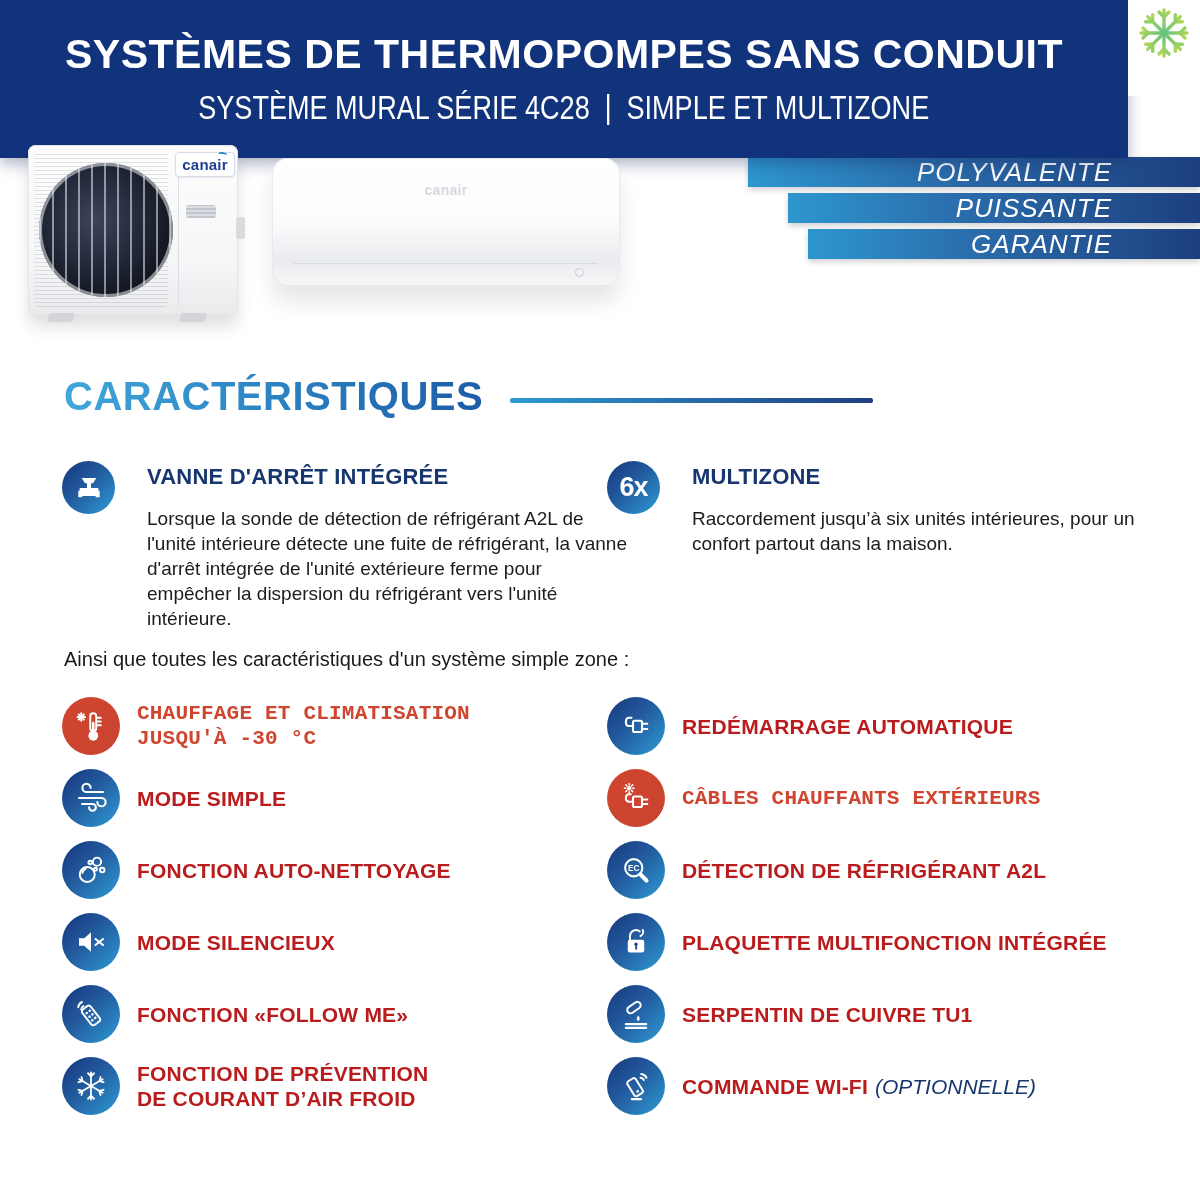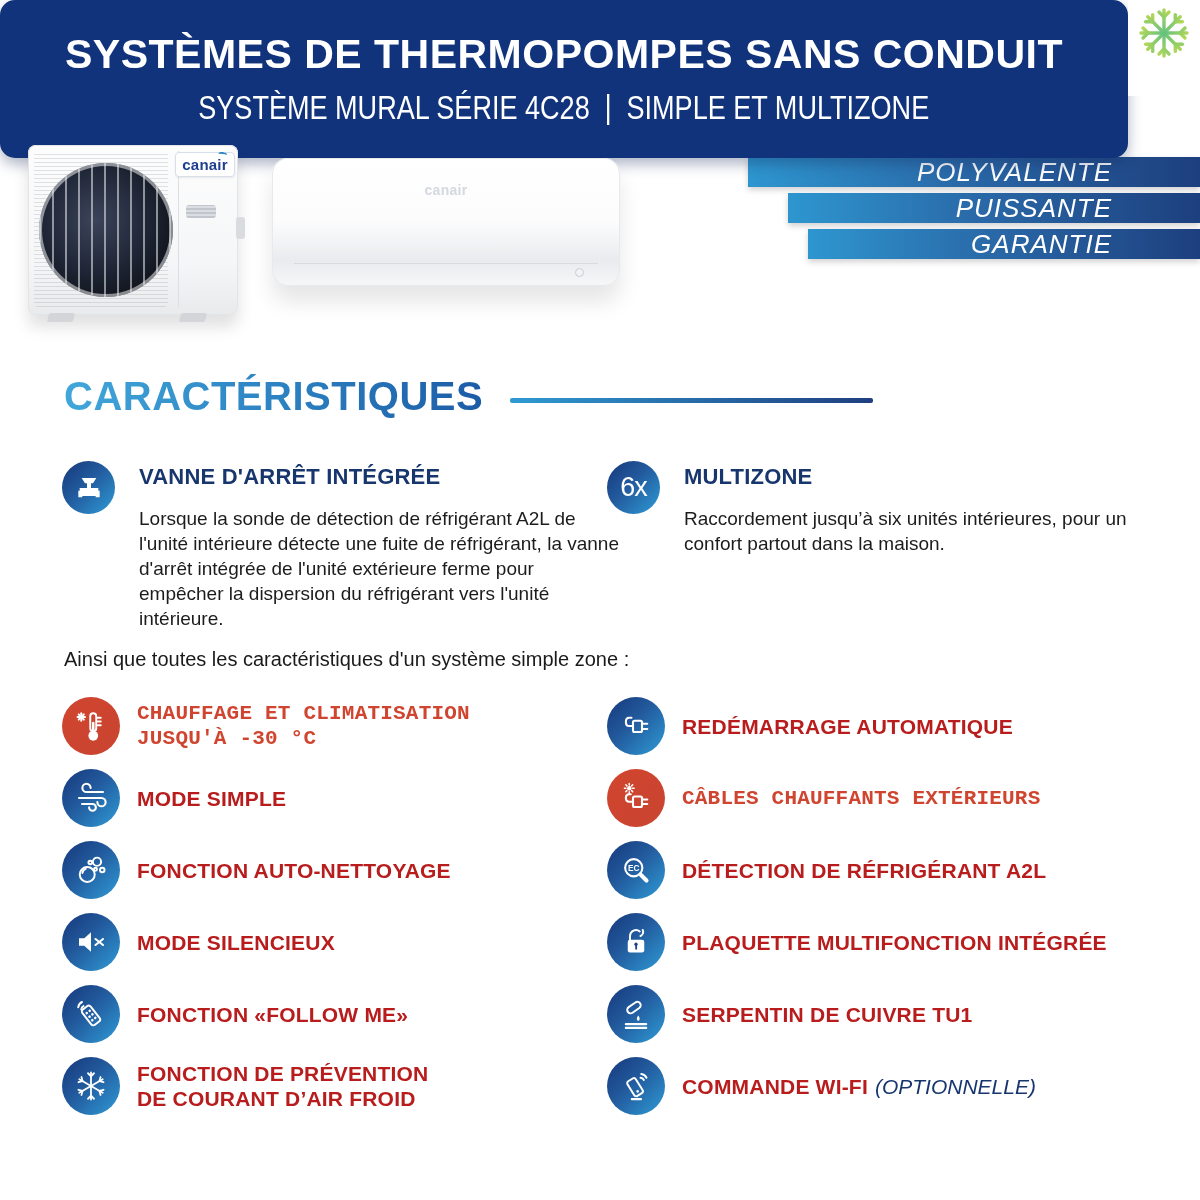--- a/index.html
+++ b/index.html
@@ -6,21 +6,21 @@
   html,body { background:#ffffff; }
   body { font-family:"Liberation Sans", sans-serif; }
   .page { position:relative; width:1200px; height:1200px; background:#fff; overflow:hidden; margin:0 auto; }
 
   
   .header {
     position:absolute; left:0; top:0; width:1128px; height:158px;
     background:#11337b;
     box-shadow:0 6px 14px rgba(20,40,90,.35);
     display:flex; flex-direction:column; align-items:center; justify-content:center;
-    color:#fff; z-index:2;border-radius:15px;
+    color:#fff; z-index:2;
   }
   .header-title { font-size:41px; font-weight:700; letter-spacing:.5px; white-space:nowrap; }
   .header-sub { margin-top:10px; display:flex; align-items:center; gap:18px;
     font-size:33px; font-weight:400; transform:scaleX(.82); white-space:nowrap; }
   .header-sub .sep { font-weight:300; font-size:34px; position:relative; top:-1px; }
 
   .logo-box { position:absolute; right:0; top:0; width:72px; height:96px; background:#fff; z-index:3; }
   .logo-box svg { position:absolute; left:6px; top:3px; }
 
   
@@ -77,23 +77,23 @@
     -webkit-background-clip:text; background-clip:text; color:transparent;text-decoration:underline; }
   .section-rule { position:absolute; left:510px; top:398px; width:363px; height:5px; border-radius:2px;
     background:linear-gradient(90deg,#2f9ad2 0%, #203f80 100%); }
 
   
   .circle { border-radius:50%; background:linear-gradient(135deg,#16387b 0%, #225b9e 45%, #2f9cd6 100%);
     display:flex; align-items:center; justify-content:center; flex-shrink:0; }
   .circle.red { background:linear-gradient(135deg,#d0452f 0%, #c94430 100%); }
   .circle.c53 { width:53px; height:53px; }
   .circle.c58 { width:58px; height:58px; }
-  .badge6 { color:#fff; font-weight:400; font-size:27px; letter-spacing:-1px; }
-
-  .block { position:absolute; top:461px; display:flex; gap:24px; align-items:flex-start; }
+  .badge6 { color:#fff; font-weight:700; font-size:27px; letter-spacing:-1px; }
+
+  .block { position:absolute; top:461px; display:flex; gap:32px; align-items:flex-start; }
   .block.bl { left:62px; width:540px; }
   .block.br { left:607px; width:520px; }
   .block-title { color:#17366e; font-size:22px; font-weight:700; letter-spacing:.2px; margin-top:3px;}
   .block-body { color:#1c1c1c; font-size:19px; line-height:25px; margin-top:16px; }
   .block.bl .block-body { width:482px; }
   .block.br .block-body { width:450px; }
 
   .intro { position:absolute; left:64px; top:648px; font-size:20px; color:#1a1a1a;text-align:right; }
 
   

